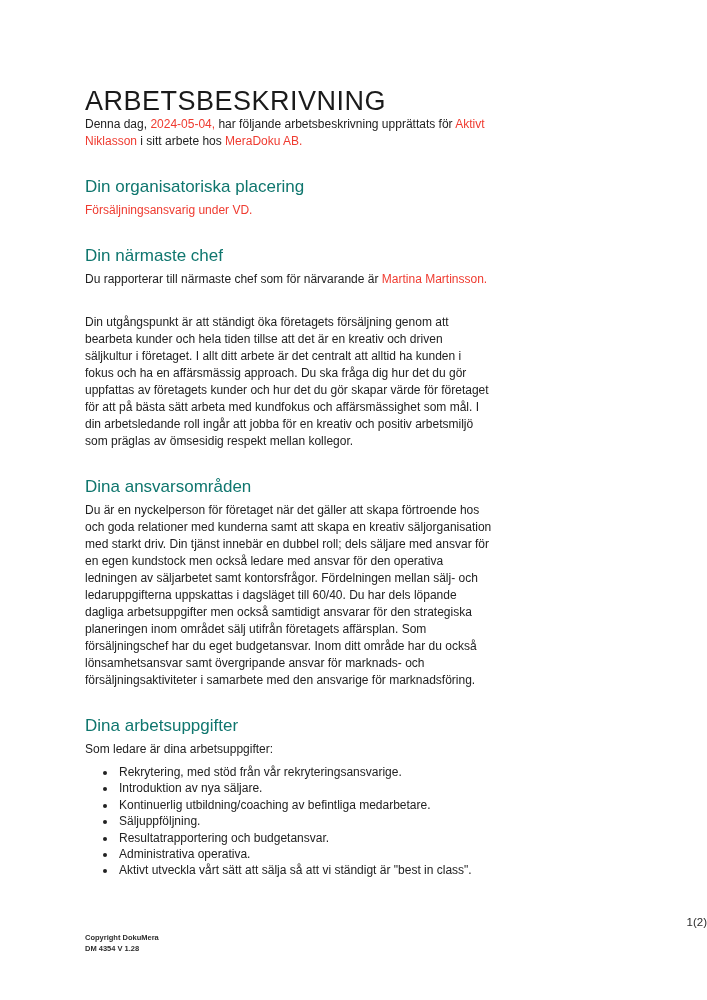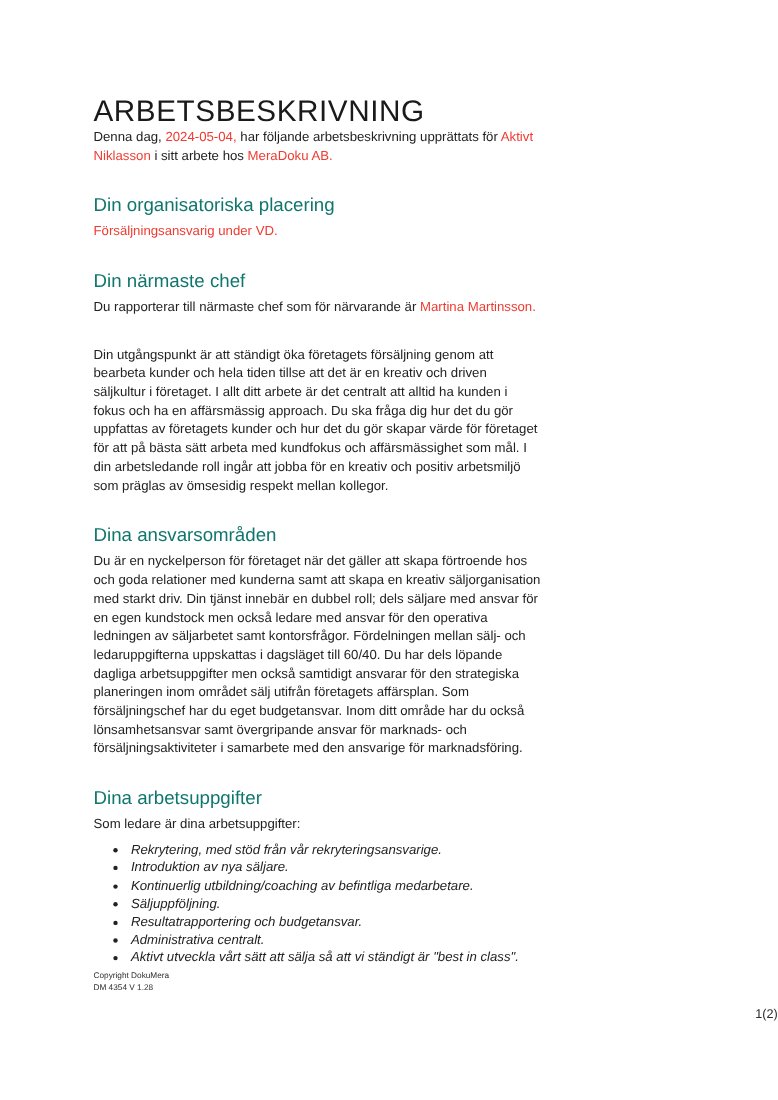--- a/index.html
+++ b/index.html
@@ -50,35 +50,36 @@
   }
   .red { color: var(--accent-red, #ef3b30); }
   .lead-text { margin-top: 15px; }
   ul.bullets {
     margin: 6px 0 0 0;
     padding: 0 0 0 32px;
     font-size: 12px;
     line-height: 16.4px;
     color: #222222;
   }
-  ul.bullets li { padding-left: 2px; margin: 0; font-style: italic; }
+  ul.bullets li { padding-left: 2px; margin: 0; }
   .page-number {
     position: absolute;
     top: 916px; left: 0;
     width: 707px;
     text-align: right;
     font-size: 11.5px;
     color: #2b2b2b;
   }
   .copyright {
     position: absolute;
-    top: 882px; left: 85px;
+    top: 933px; left: 85px;
     font-size: 7.5px;
     line-height: 10.5px;
     color: #2e2e2e;
+    font-weight: bold;
   }
 </style>
 </head>
 <body>
 
 <div class="page">
 
   <h1 class="doc-title">ARBETSBESKRIVNING</h1>
 
   <p class="body-text intro"><span>Denna dag, </span><span class="red">2024-05-04,</span><span> har följande arbetsbeskrivning upprättats för </span><span class="red">Aktivt Niklasson</span><span> i sitt arbete hos </span><span class="red">MeraDoku AB.</span></p>
@@ -104,21 +105,21 @@
 
   <section>
     <h2 class="section-heading">Dina arbetsuppgifter</h2>
     <p class="body-text lead-text">Som ledare är dina arbetsuppgifter:</p>
     <ul class="bullets">
         <li>Rekrytering, med stöd från vår rekryteringsansvarige.</li>
         <li>Introduktion av nya säljare.</li>
         <li>Kontinuerlig utbildning/coaching av befintliga medarbetare.</li>
         <li>Säljuppföljning.</li>
         <li>Resultatrapportering och budgetansvar.</li>
-        <li>Administrativa centralt.</li>
+        <li>Administrativa operativa.</li>
         <li>Aktivt utveckla vårt sätt att sälja så att vi ständigt är "best in class".</li>
       </ul>
   </section>
 
   <div class="page-number">1(2)</div>
 
   <div class="copyright">
     <div>Copyright DokuMera</div>
     <div>DM 4354 V 1.28</div>
   </div>

